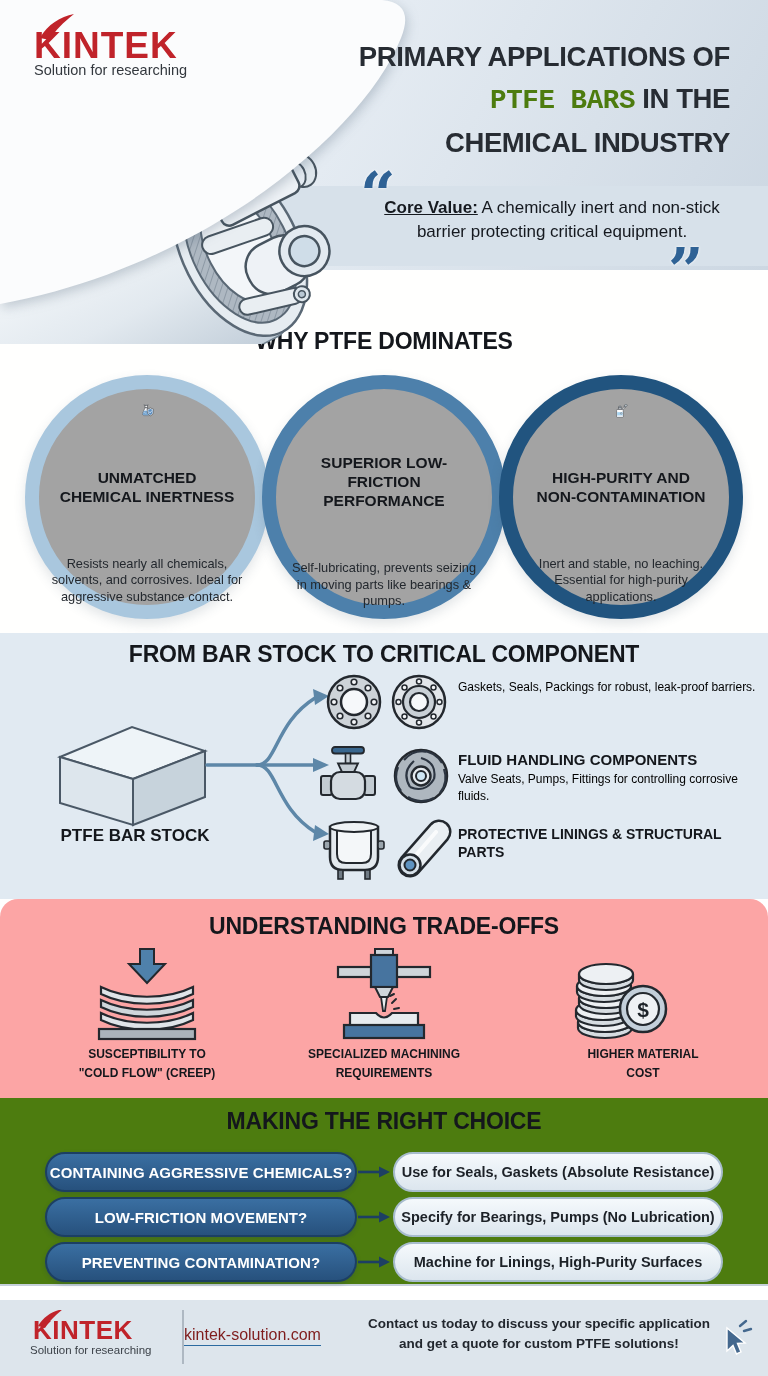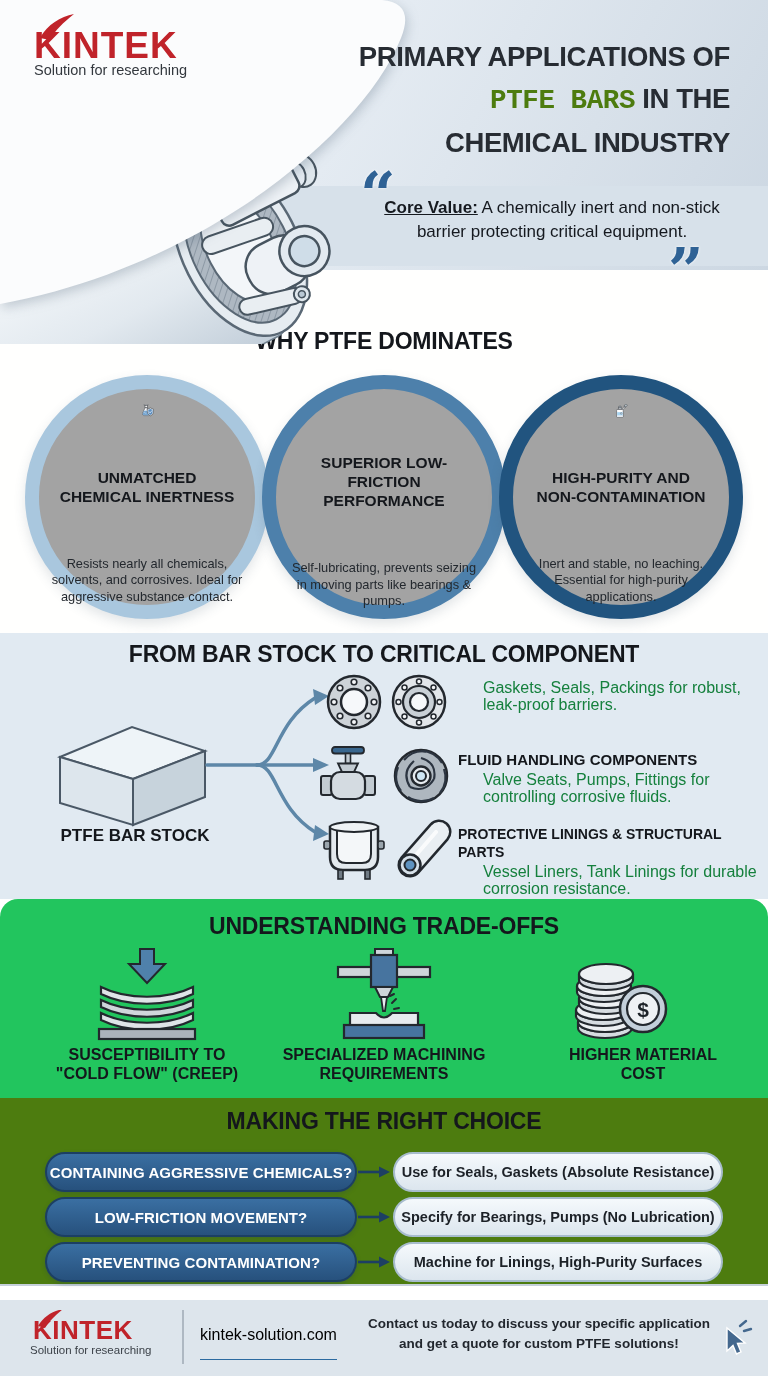--- a/index.html
+++ b/index.html
@@ -6,21 +6,21 @@
   #page{position:relative;width:768px;height:1376px;overflow:hidden;background:#fff;
         font-family:"Liberation Sans",sans-serif;color:#1d2228;}
 
   
   .sec{position:absolute;left:0;width:768px;}
   .sec-header{top:0;height:270px;z-index:1;
     background:linear-gradient(118deg,#f4f7fa 0%,#e4ebf2 45%,#ccd7e2 100%);}
   .quote-band{position:absolute;left:0;top:186px;width:768px;height:80px;background:#d7e1ea;z-index:2;}
   .sec-why{top:270px;height:363px;background:#fffffe;z-index:1;}
   .sec-flow{top:633px;height:266px;background:#e1eaf2;z-index:1;}
-  .sec-trade{top:899px;height:230px;background:#22c55e;z-index:1;border-radius:18px;}
+  .sec-trade{top:899px;height:230px;background:#fca5a5;z-index:1;border-radius:18px;}
   .sec-choice{top:1098px;height:188px;background:#4d7c0f;border-bottom:2px solid #c6d0da;box-sizing:border-box;z-index:1;}
   .sec-footer{top:1300px;height:76px;background:#dde5ec;z-index:1;}
 
   .h2{position:absolute;left:0;width:100%;margin:0;text-align:center;
       font-size:23px;font-weight:bold;letter-spacing:-0.2px;color:#14171c;}
 
   
   .logo-card{position:absolute;left:0;top:0;z-index:4;filter:drop-shadow(2px 4px 6px rgba(70,90,110,.28));}
   .header-logo{position:absolute;left:26px;top:14px;z-index:5;}
   .logo-tagline{position:absolute;left:34px;top:62px;z-index:5;font-size:14.5px;color:#33383e;}
@@ -52,46 +52,46 @@
   
   .sec-flow .h2{top:8px;}
   .barstock{position:absolute;left:50px;top:82px;}
   .stock-label{position:absolute;left:30px;top:193px;width:210px;text-align:center;
     font-size:17px;font-weight:bold;color:#14171c;}
   .flow-arrows{position:absolute;left:205px;top:48px;}
   .flow-icon{position:absolute;}
   .flow-text{position:absolute;left:458px;width:300px;}
   .flow-title{font-size:15px;font-weight:bold;color:#14171c;line-height:18px;}
   .flow-title.small{font-size:14px;}
-  .flow-desc{font-size:16px;line-height:17px;color:#15803d;margin-top:2px;margin-left:25px;}
+  .flow-desc{font-size:12px;line-height:17px;color:#000000;margin-top:2px;}
 
   
   .sec-trade .h2{top:14px;}
   .trade-icon{position:absolute;top:48px;}
   .trade-label{position:absolute;top:146px;width:240px;text-align:center;
-    font-size:16px;font-weight:bold;line-height:19px;color:#14171c;}
+    font-size:12px;font-weight:bold;line-height:19px;color:#14171c;}
 
   
   .sec-choice .h2{top:10px;}
   .choice-row{position:absolute;left:0;width:647px;height:40px;padding-left:24px;}
   .pill-q{position:absolute;left:45px;top:0;width:312px;height:40px;border-radius:20px;box-sizing:border-box;
     background:linear-gradient(180deg,#3a6fa2 0%,#27517d 100%);border:2px solid #1c3f63;
     color:#fff;font-size:15px;font-weight:bold;display:flex;align-items:center;justify-content:center;
     letter-spacing:0.1px;box-shadow:0 2px 4px rgba(30,60,90,.25);}
   .pill-a{position:absolute;left:393px;top:0;width:330px;height:40px;border-radius:20px;box-sizing:border-box;
     background:linear-gradient(180deg,#f5f9fc 0%,#dce6ee 100%);border:2px solid #a7bccd;
     color:#1c2127;font-size:14.5px;font-weight:bold;display:flex;align-items:center;justify-content:center;}
   .choice-arrow{position:absolute;left:358px;top:14px;}
 
   
   .footer-logo{position:absolute;left:28px;top:10px;}
   .footer-tagline{position:absolute;left:30px;top:44px;font-size:11.5px;color:#3c4249;}
   .footer-divider{position:absolute;left:182px;top:10px;width:2px;height:54px;background:#aeb8c2;}
-  .footer-link{position:absolute;left:200px;top:26px;font-size:16px;color:#000000;
-    text-decoration:none;border-bottom:1.5px solid #2b6aa0;padding-bottom:15px;}
+  .footer-link{position:absolute;left:184px;top:26px;font-size:16px;color:#7f1d1d;
+    text-decoration:none;border-bottom:1.5px solid #2b6aa0;padding-bottom:1px;}
   .footer-contact{position:absolute;left:366px;top:14px;width:346px;text-align:center;
     font-size:13.5px;font-weight:bold;line-height:20px;color:#22272e;}
   .cursor-icon{position:absolute;left:720px;top:18px;}
 </style>
 </head>
 <body>
 
 <div id="page">
 
   <div class="sec sec-header">
@@ -328,21 +328,20 @@
     </svg>
     <svg class="flow-icon" style="left:394px;top:186px;" width="60" height="60" viewBox="0 0 60 60">
       <line x1="16" y1="46" x2="45" y2="13" stroke="#23282e" stroke-width="25" stroke-linecap="round"></line>
       <line x1="16" y1="46" x2="45" y2="13" stroke="#e9eef2" stroke-width="20" stroke-linecap="round"></line>
       <line x1="22" y1="36" x2="42" y2="13" stroke="#ffffff" stroke-width="4" stroke-linecap="round" opacity="0.8"></line>
       <circle cx="16" cy="46" r="10.5" fill="#d7e1e9" stroke="#23282e" stroke-width="2.5"></circle>
       <circle cx="16" cy="46" r="5.5" fill="#5f93c0" stroke="#23282e" stroke-width="2"></circle>
     </svg>
     <div class="flow-text" style="top:192px;">
       <div class="flow-title small">PROTECTIVE LININGS &amp; STRUCTURAL PARTS</div>
-      <div class="flow-desc">Vessel Liners, Tank Linings for durable corrosion resistance.</div>
     </div>
   </div>
 
   <div class="sec sec-trade">
     <h2 class="h2">UNDERSTANDING TRADE-OFFS</h2>
 
     <svg class="trade-icon" style="left:87px;" width="120" height="95" viewBox="0 0 120 95">
       <path d="M53,2 h14 v15 h11 l-18,19 -18,-19 h11 z" fill="#4f81ab" stroke="#23282e" stroke-width="2"></path>
       <path d="M14,40 C40,53 80,53 106,40 L106,47 C80,60 40,60 14,47 Z" fill="#dfe4e8" stroke="#23282e" stroke-width="2.2"></path>
       <path d="M14,53 C40,66 80,66 106,53 L106,60 C80,73 40,73 14,60 Z" fill="#cfd6db" stroke="#23282e" stroke-width="2.2"></path>

